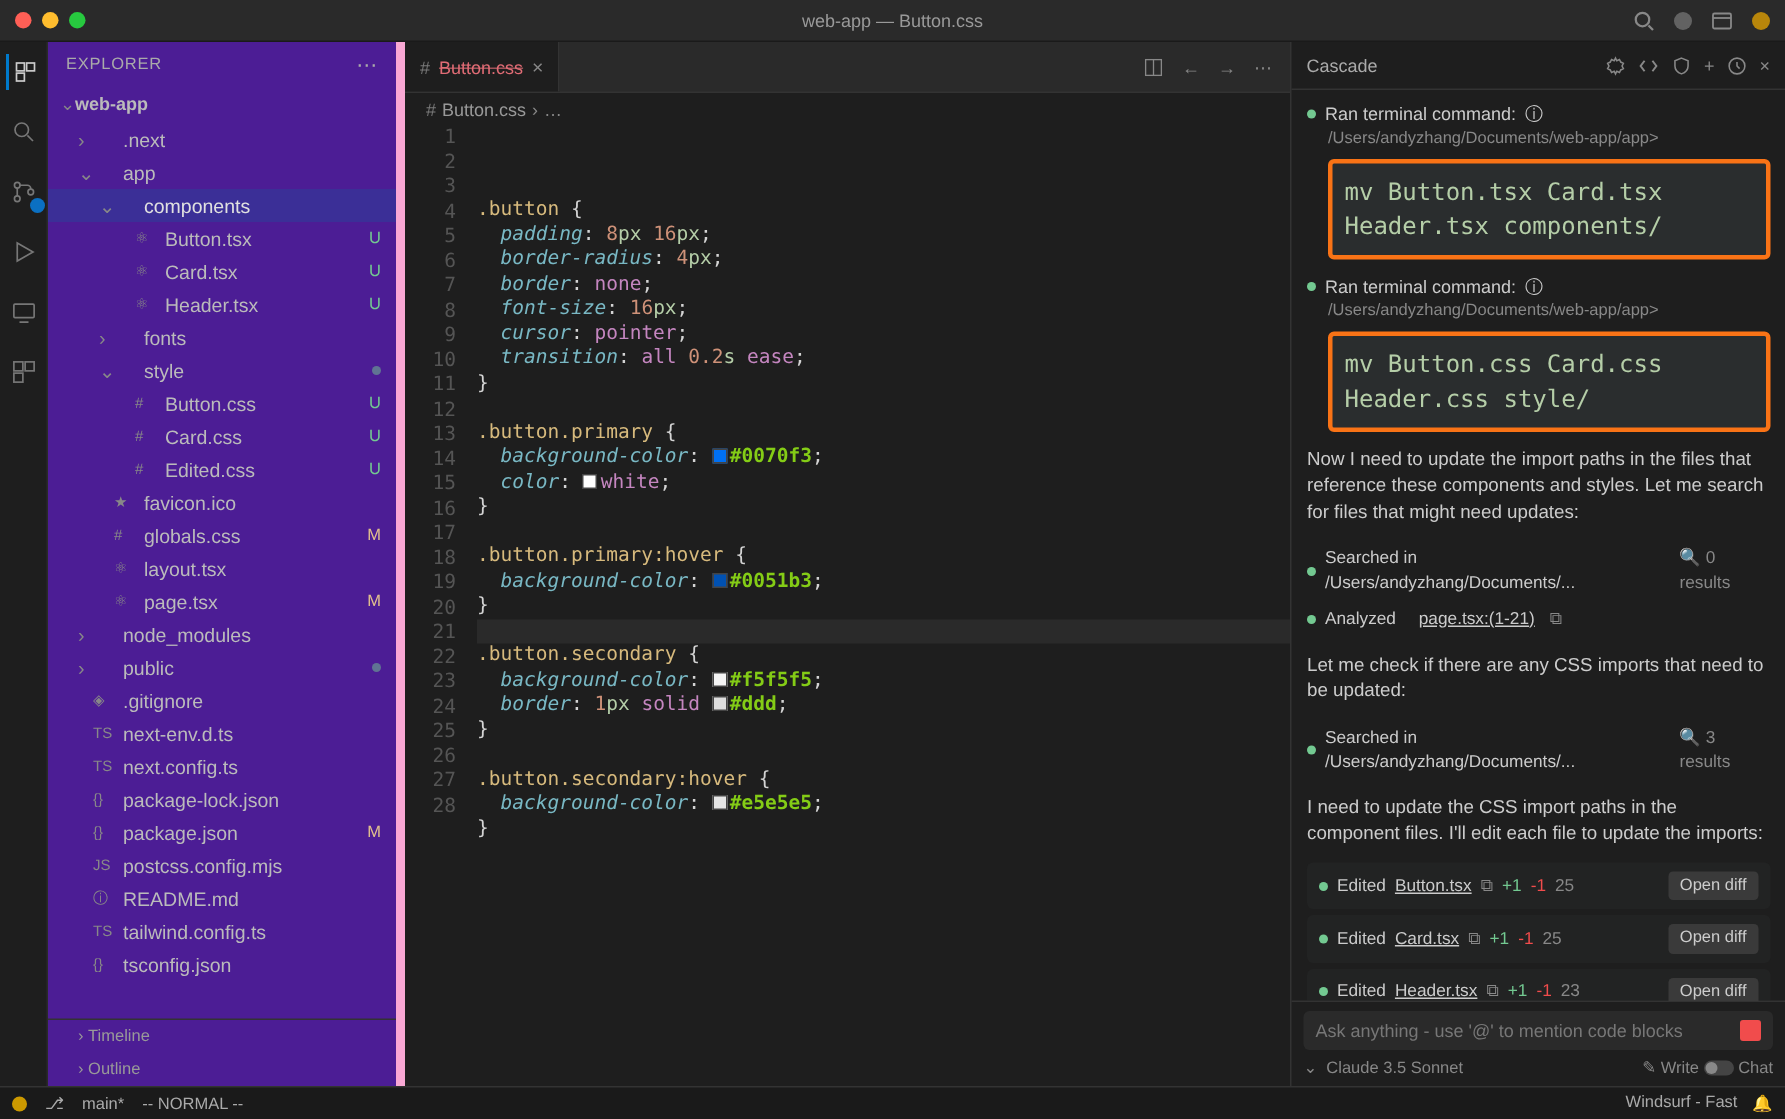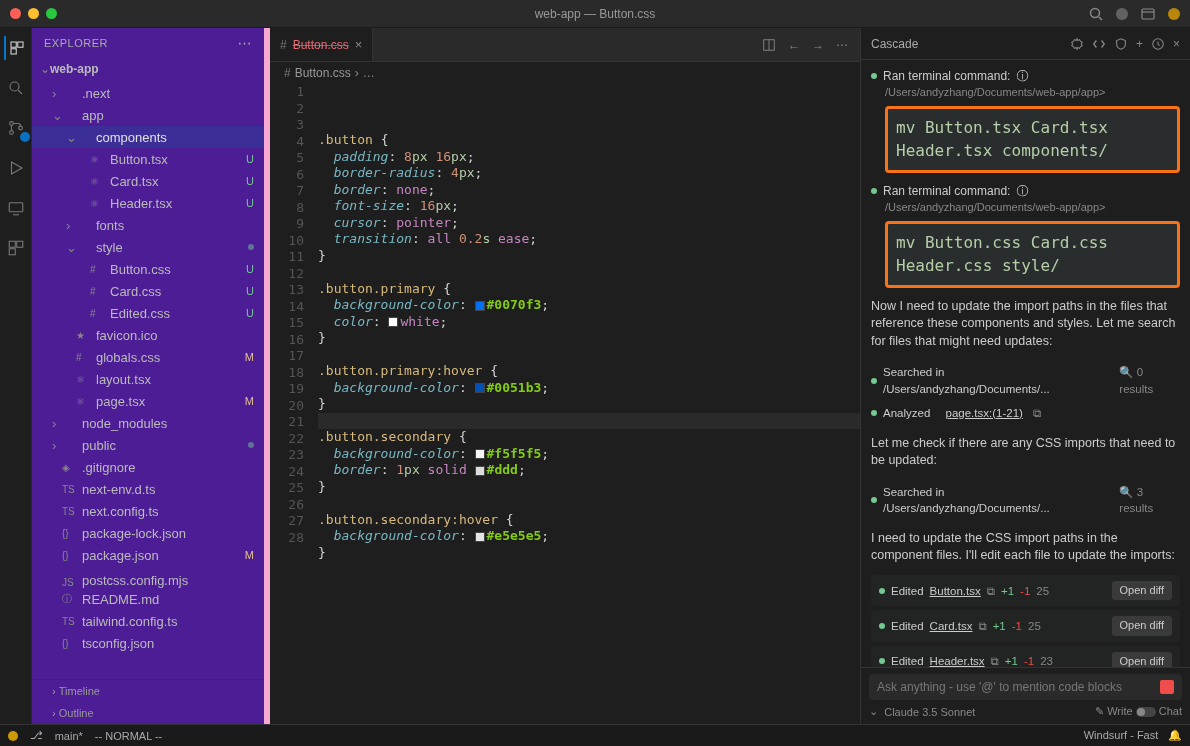--- a/index.html
+++ b/index.html
@@ -554,21 +554,21 @@
           <span class="chev"></span>
           <span class="ficon">{}</span>
           <span>package-lock.json</span>
         </div>
         <div class="tree-item" style="padding-left: 20px;">
           <span class="chev"></span>
           <span class="ficon">{}</span>
           <span>package.json</span>
           <span class="status M">M</span>
         </div>
-        <div class="tree-item" style="padding-left: 20px; align-items: flex-end;">
+        <div class="tree-item" style="padding-left: 20px;">
           <span class="chev"></span>
           <span class="ficon">JS</span>
           <span>postcss.config.mjs</span>
         </div>
         <div class="tree-item" style="padding-left: 20px;">
           <span class="chev"></span>
           <span class="ficon">ⓘ</span>
           <span>README.md</span>
         </div>
         <div class="tree-item" style="padding-left: 20px;">

